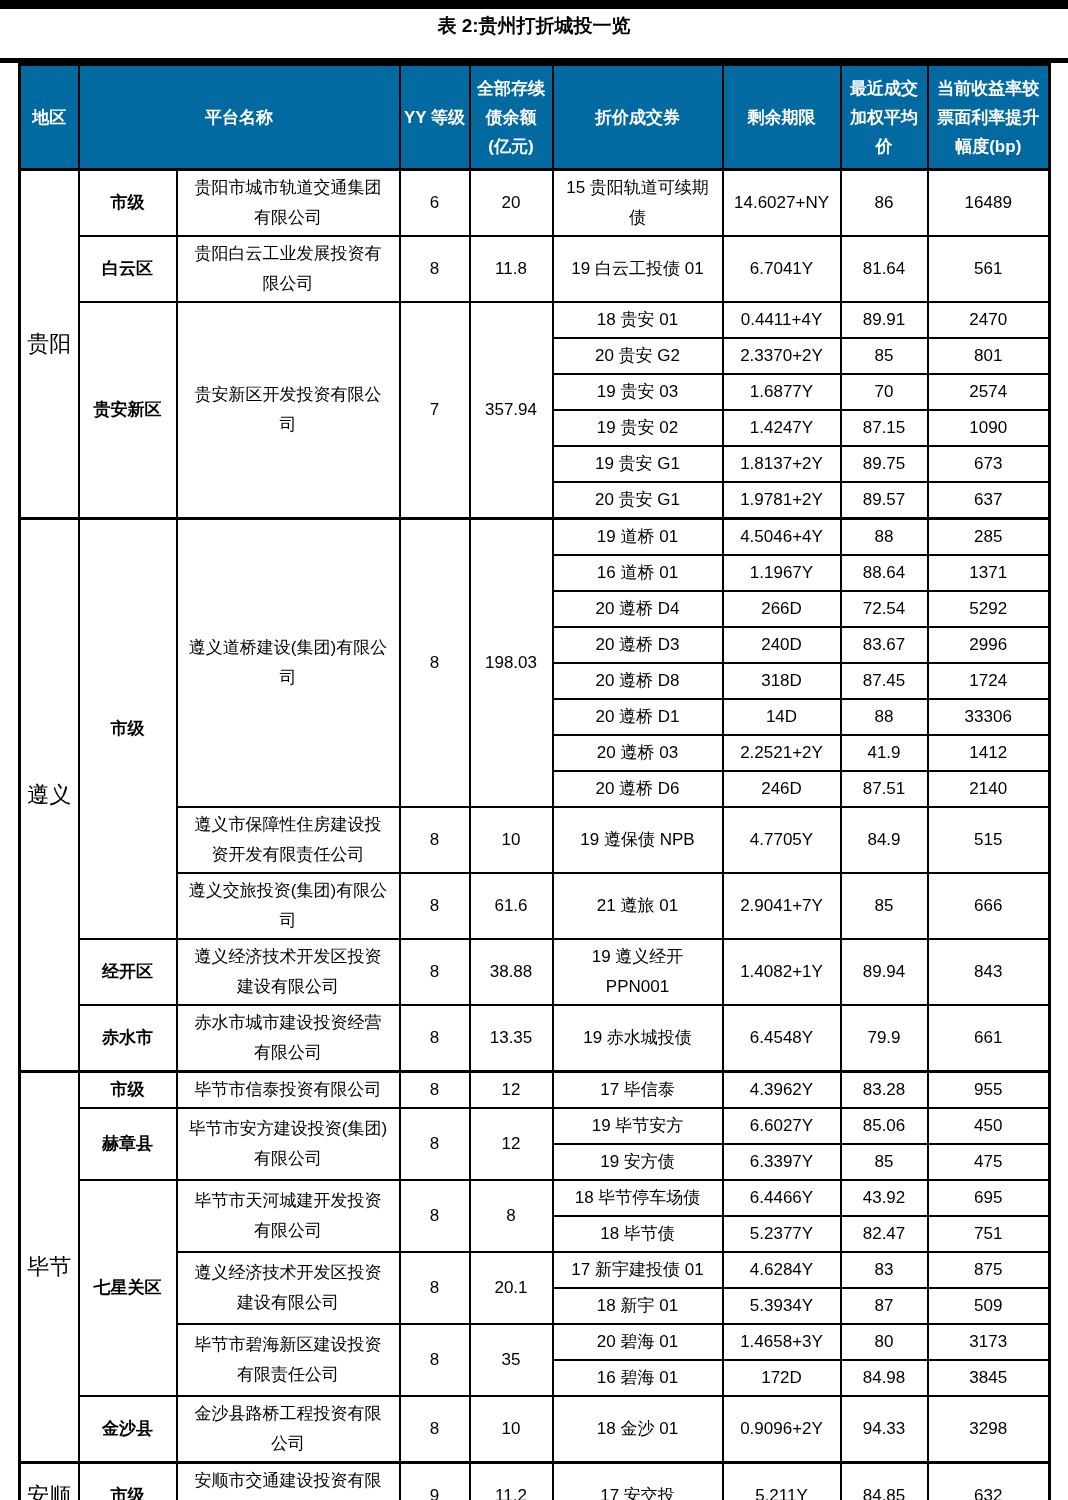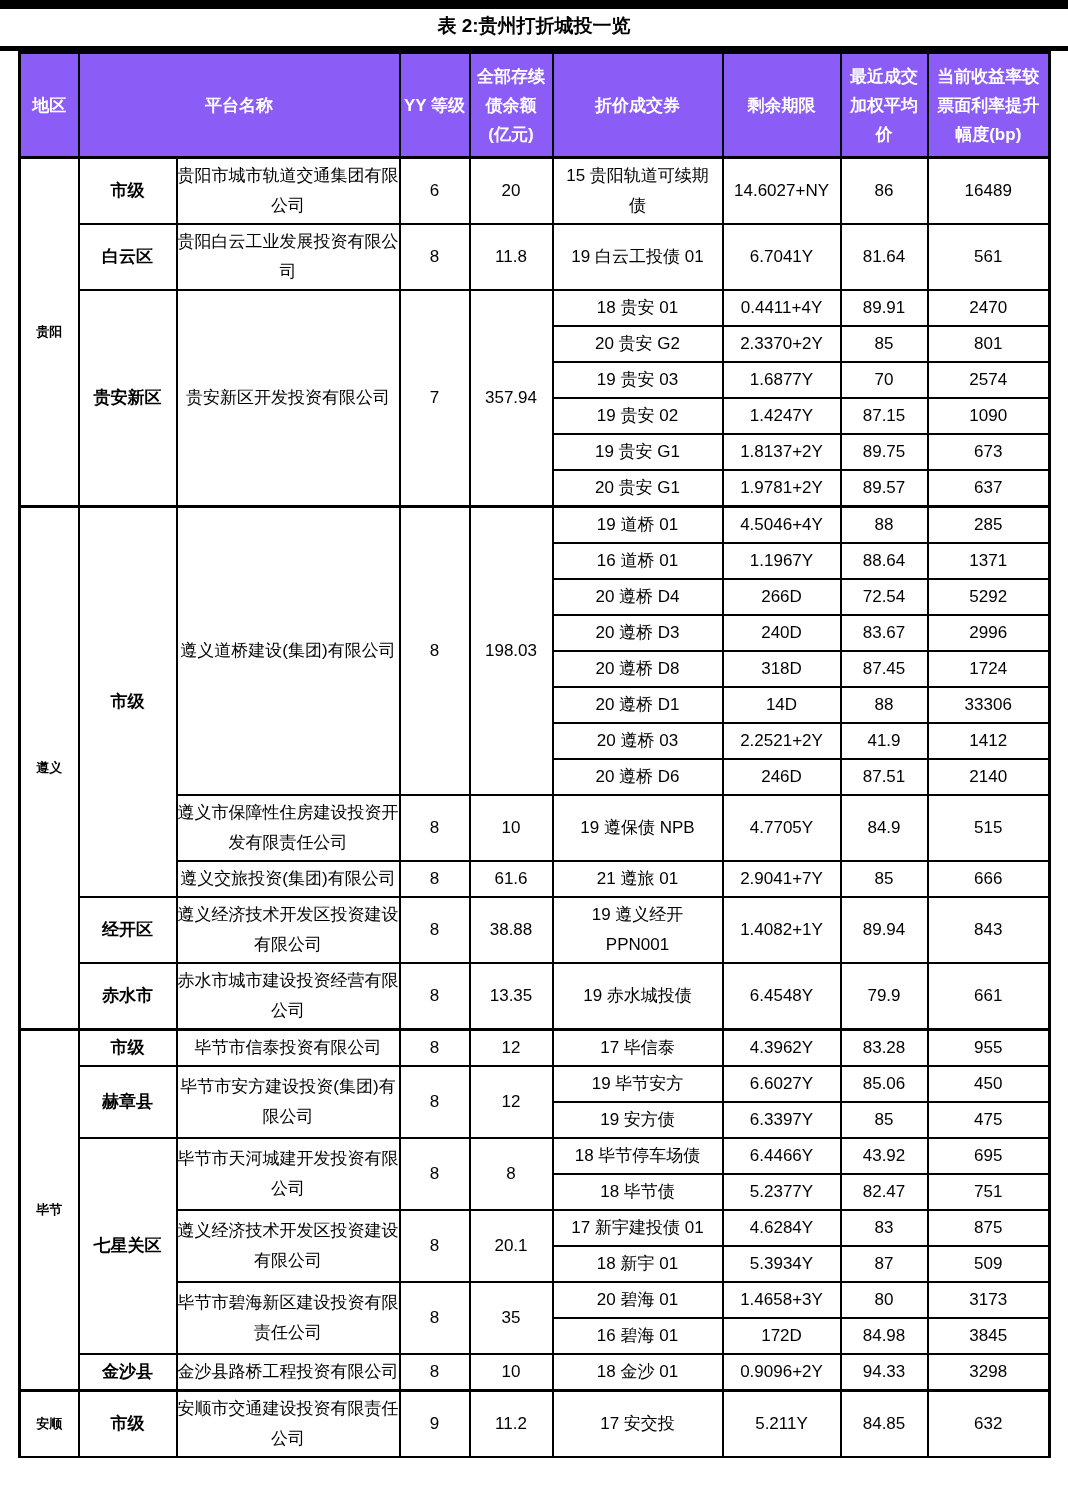--- a/index.html
+++ b/index.html
@@ -1,38 +1,38 @@
 <!DOCTYPE html>
 <html><head>
 <meta charset="utf-8">
 <style>
   html,body{margin:0;padding:0;background:#ffffff;}
   body{width:1068px;font-family:"Liberation Sans","DejaVu Sans",sans-serif;color:#000;}
   .page{width:1068px;background:#fff;}
   .top-rule{height:9px;background:#000;}
-  .page-title{text-align:center;font-weight:bold;font-size:19px;line-height:29px;padding:2px 0 6px 0;color:#000;}
+  .page-title{text-align:center;font-weight:bold;font-size:19px;line-height:29px;padding:2px 0 18px 0;color:#000;}
   .title-rule{height:5px;background:#000;}
   table.bond-table{
     border-collapse:collapse;table-layout:fixed;
     margin-left:18px;width:1030px;
     border:3px solid #000;border-bottom:none;
   }
   th,td{
     border:2px solid #000;
     text-align:center;vertical-align:middle;
     padding:2px 4px;line-height:30px;font-size:17px;
     white-space:pre-line;word-break:break-word;overflow:hidden;
   }
   thead th{
-    background:#8b5cf6;color:#fff;font-weight:bold;
+    background:#0369a1;color:#fff;font-weight:bold;
     height:98px;line-height:29px;padding:2px 2px;
   }
-  td.col-region{font-weight:bold;font-size:13px;}
+  td.col-region{font-weight:normal;font-size:22px;}
   td.col-sub{font-weight:bold;}
-  td.col-company{padding:2px 0;}
+  td.col-company{padding:2px 9px;}
   tr.region-start td{border-top:3px solid #000;}
 </style>
 </head>
 <body>
 
 <div class="page">
   <div class="top-rule"></div>
   <div class="page-title">表 2:贵州打折城投一览</div>
   <div class="title-rule"></div>
 

